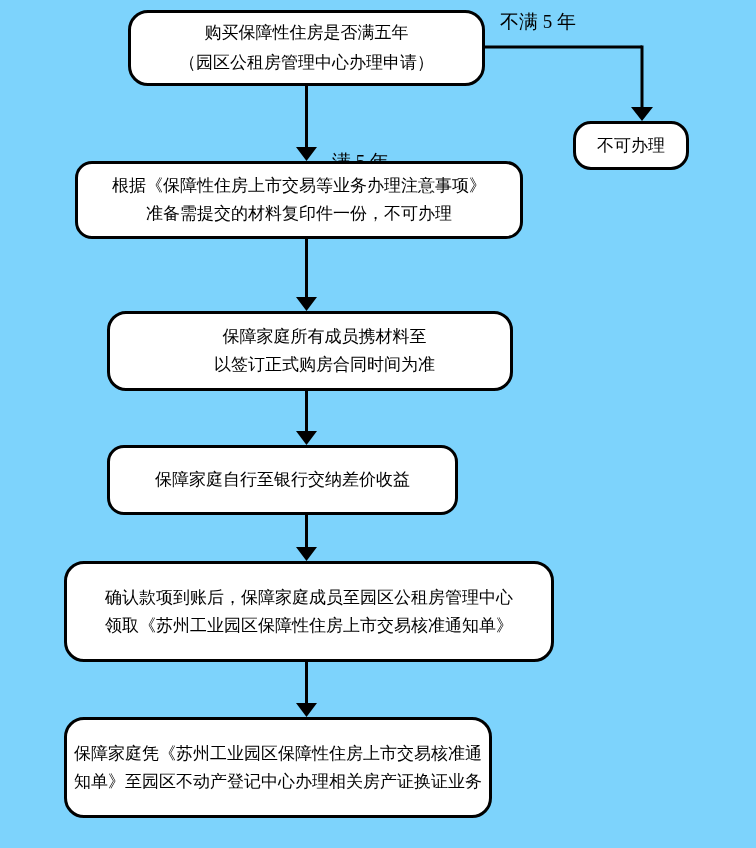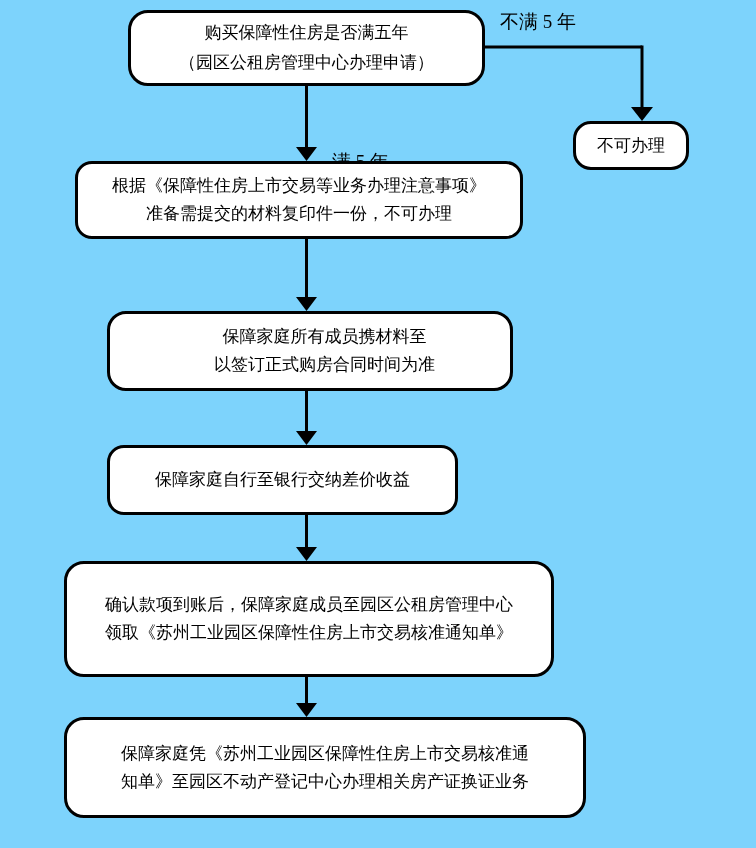--- a/index.html
+++ b/index.html
@@ -32,22 +32,22 @@
     text-align: center;
     font-size: 17px;
     line-height: 28px;
     color: #000000;
   }
   .node-decision { left: 128px; top: 10px;  width: 357px; height: 76px; border-radius: 20px; line-height: 30px; }
   .node-reject   { left: 573px; top: 121px; width: 116px; height: 49px; border-radius: 18px; }
   .node-prepare  { left: 75px;  top: 161px; width: 448px; height: 78px; border-radius: 17px; }
   .node-apply    { left: 107px; top: 311px; width: 406px; height: 80px; border-radius: 19px; padding-left: 29px; }
   .node-pay      { left: 107px; top: 445px; width: 351px; height: 70px; border-radius: 17px; }
-  .node-collect  { left: 64px;  top: 561px; width: 490px; height: 116px; border-radius: 20px; }
-  .node-register { left: 64px;  top: 717px; width: 522px; height: 101px; border-radius: 20px; }
+  .node-collect  { left: 64px;  top: 561px; width: 490px; height: 101px; border-radius: 20px; }
+  .node-register { left: 64px;  top: 717px; width: 428px; height: 101px; border-radius: 20px; }
   .edge-label {
     position: absolute;
     font-size: 19px;
     line-height: 22px;
     color: #000000;
     white-space: nowrap;
   }
   .label-no  { left: 500px; top: 11px; }
   .label-yes { left: 332px; top: 103px; margin-top: 48px; }
 </style>

